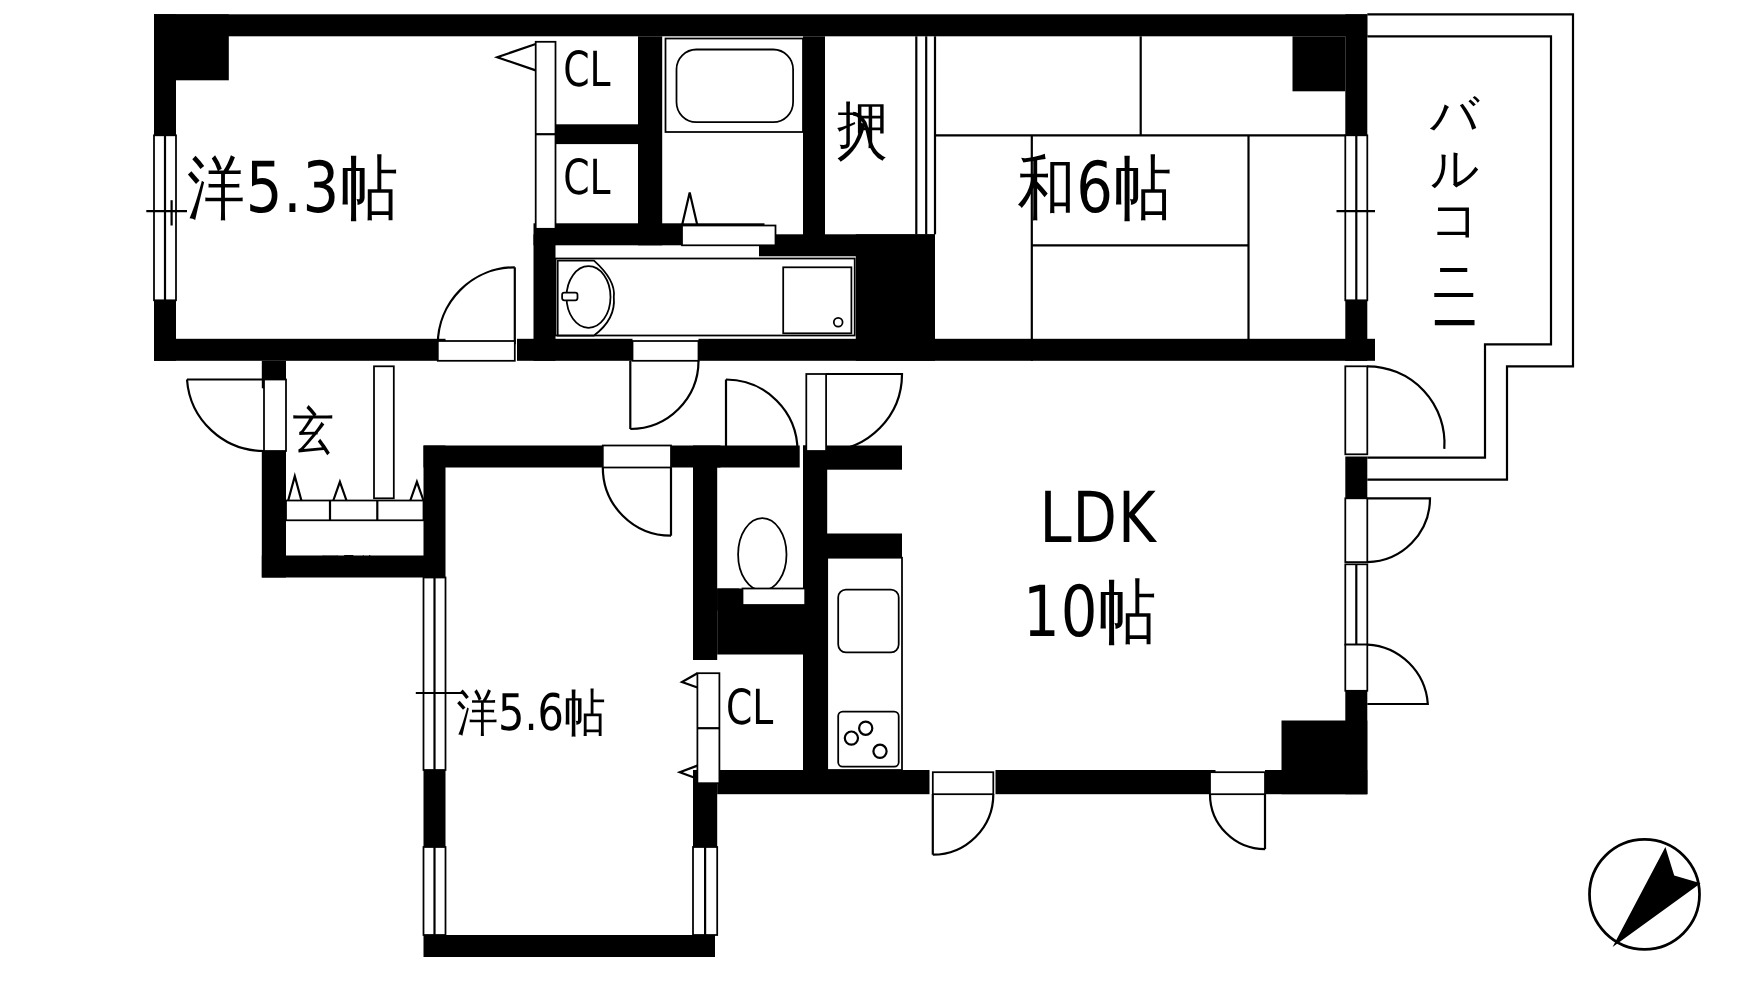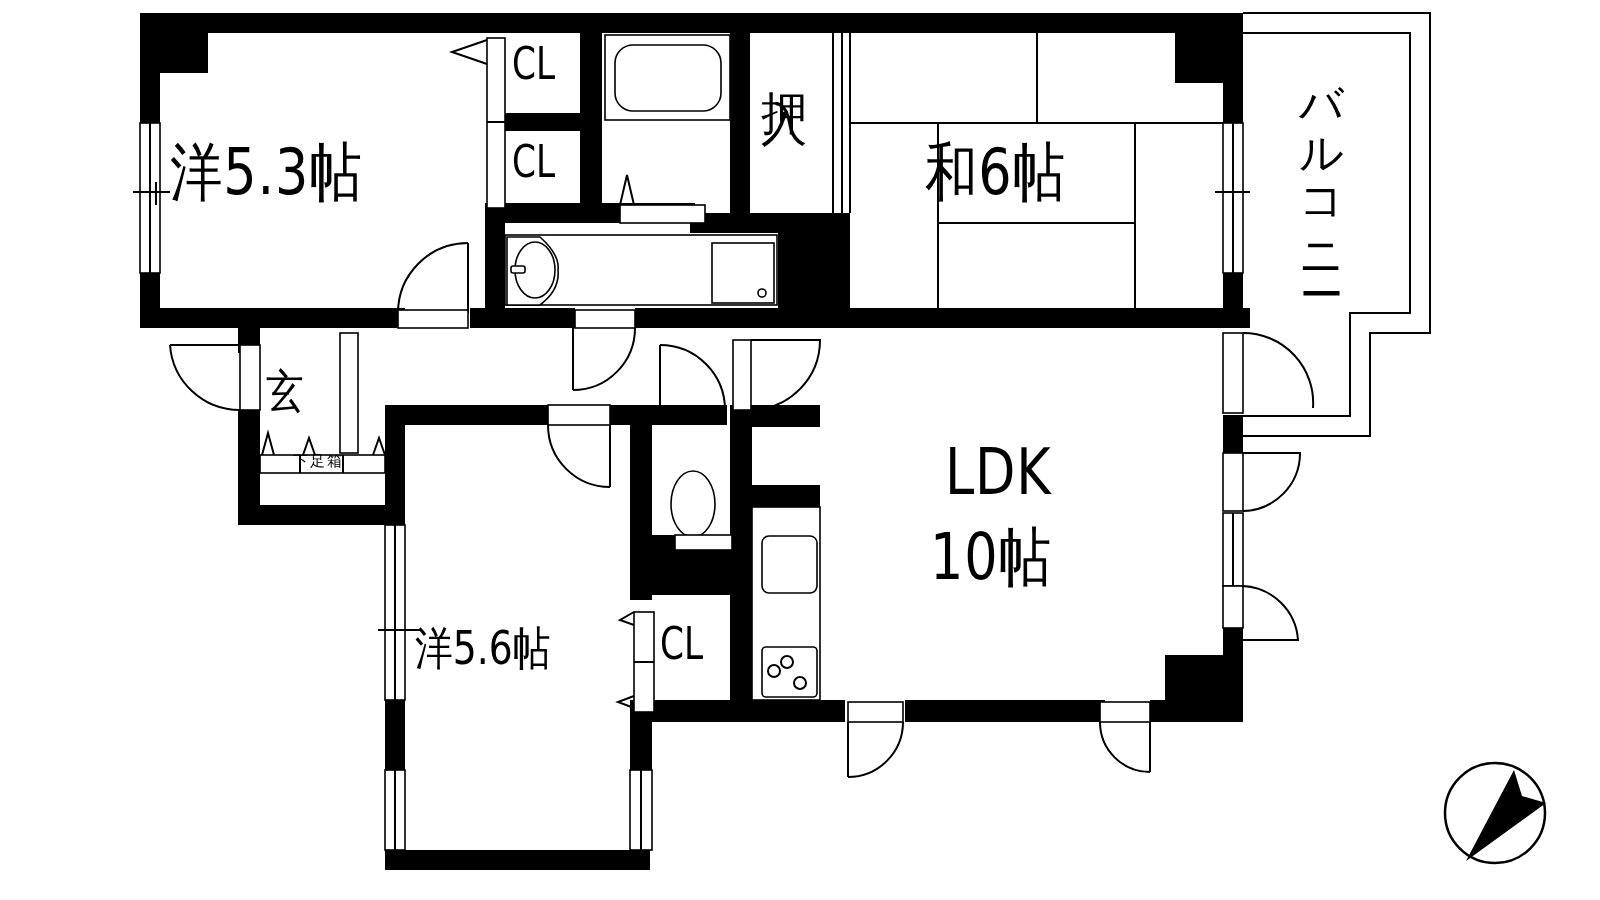--- a/index.html
+++ b/index.html
@@ -223,13 +223,13 @@
 <div class="label room-big" style="left:945px; top:440px;">LDK</div>
 <div class="label room-big" style="left:930px; top:525px;">10帖</div>
 <div class="label room-mid" style="left:415px; top:625px;">洋5.6帖</div>
 <div class="label room-mid" style="left:266px; top:368px;">玄</div>
 <div class="label vert" style="left:1300px; top:55px;">バルコニー</div>
 
 <div class="label cl" style="left:512px; top:42px;">CL</div>
 <div class="label cl" style="left:512px; top:140px;">CL</div>
 <div class="label cl" style="left:660px; top:622px;">CL</div>
 <div class="label vert" style="left:762px; top:55px; font-size:46px; letter-spacing:8px;">押入</div>
-<div class="label small" style="left:293px; top:454px;">下足箱</div>
+<div class="label small" style="left:293px; top:504px;">下足箱</div>
 
 </body></html>

